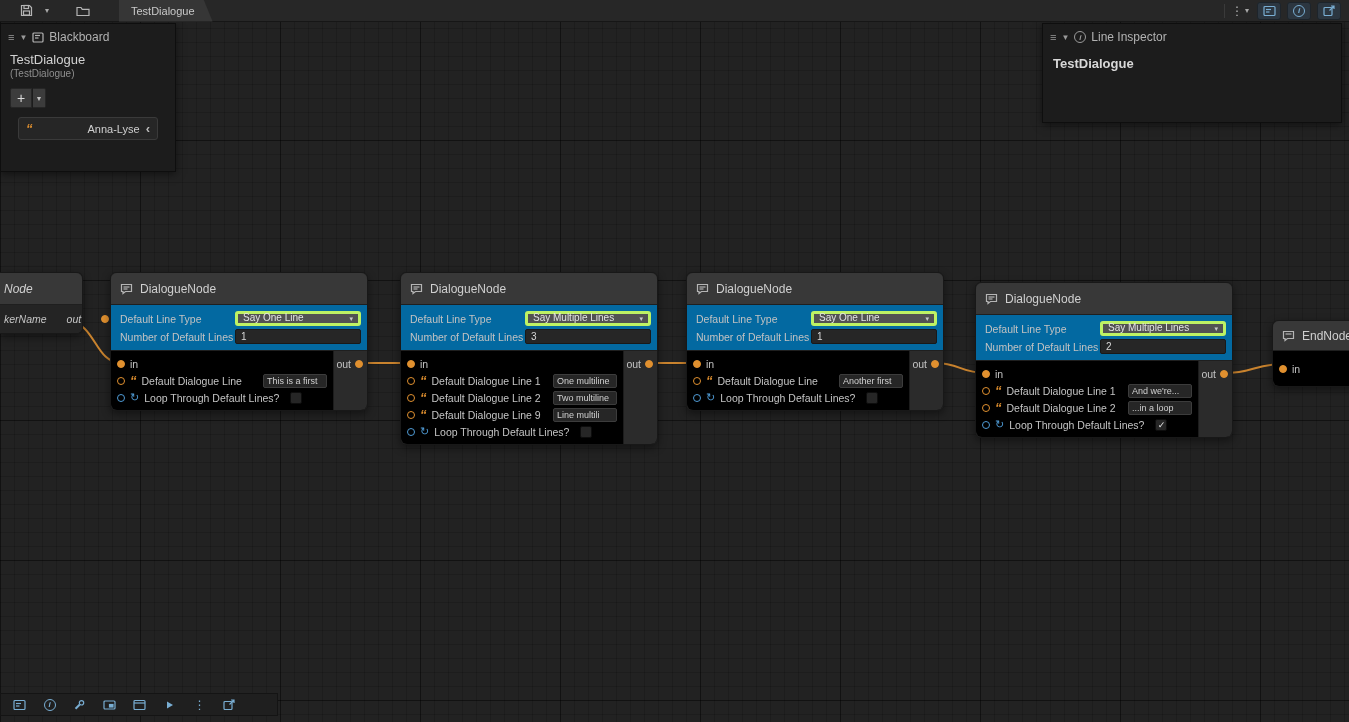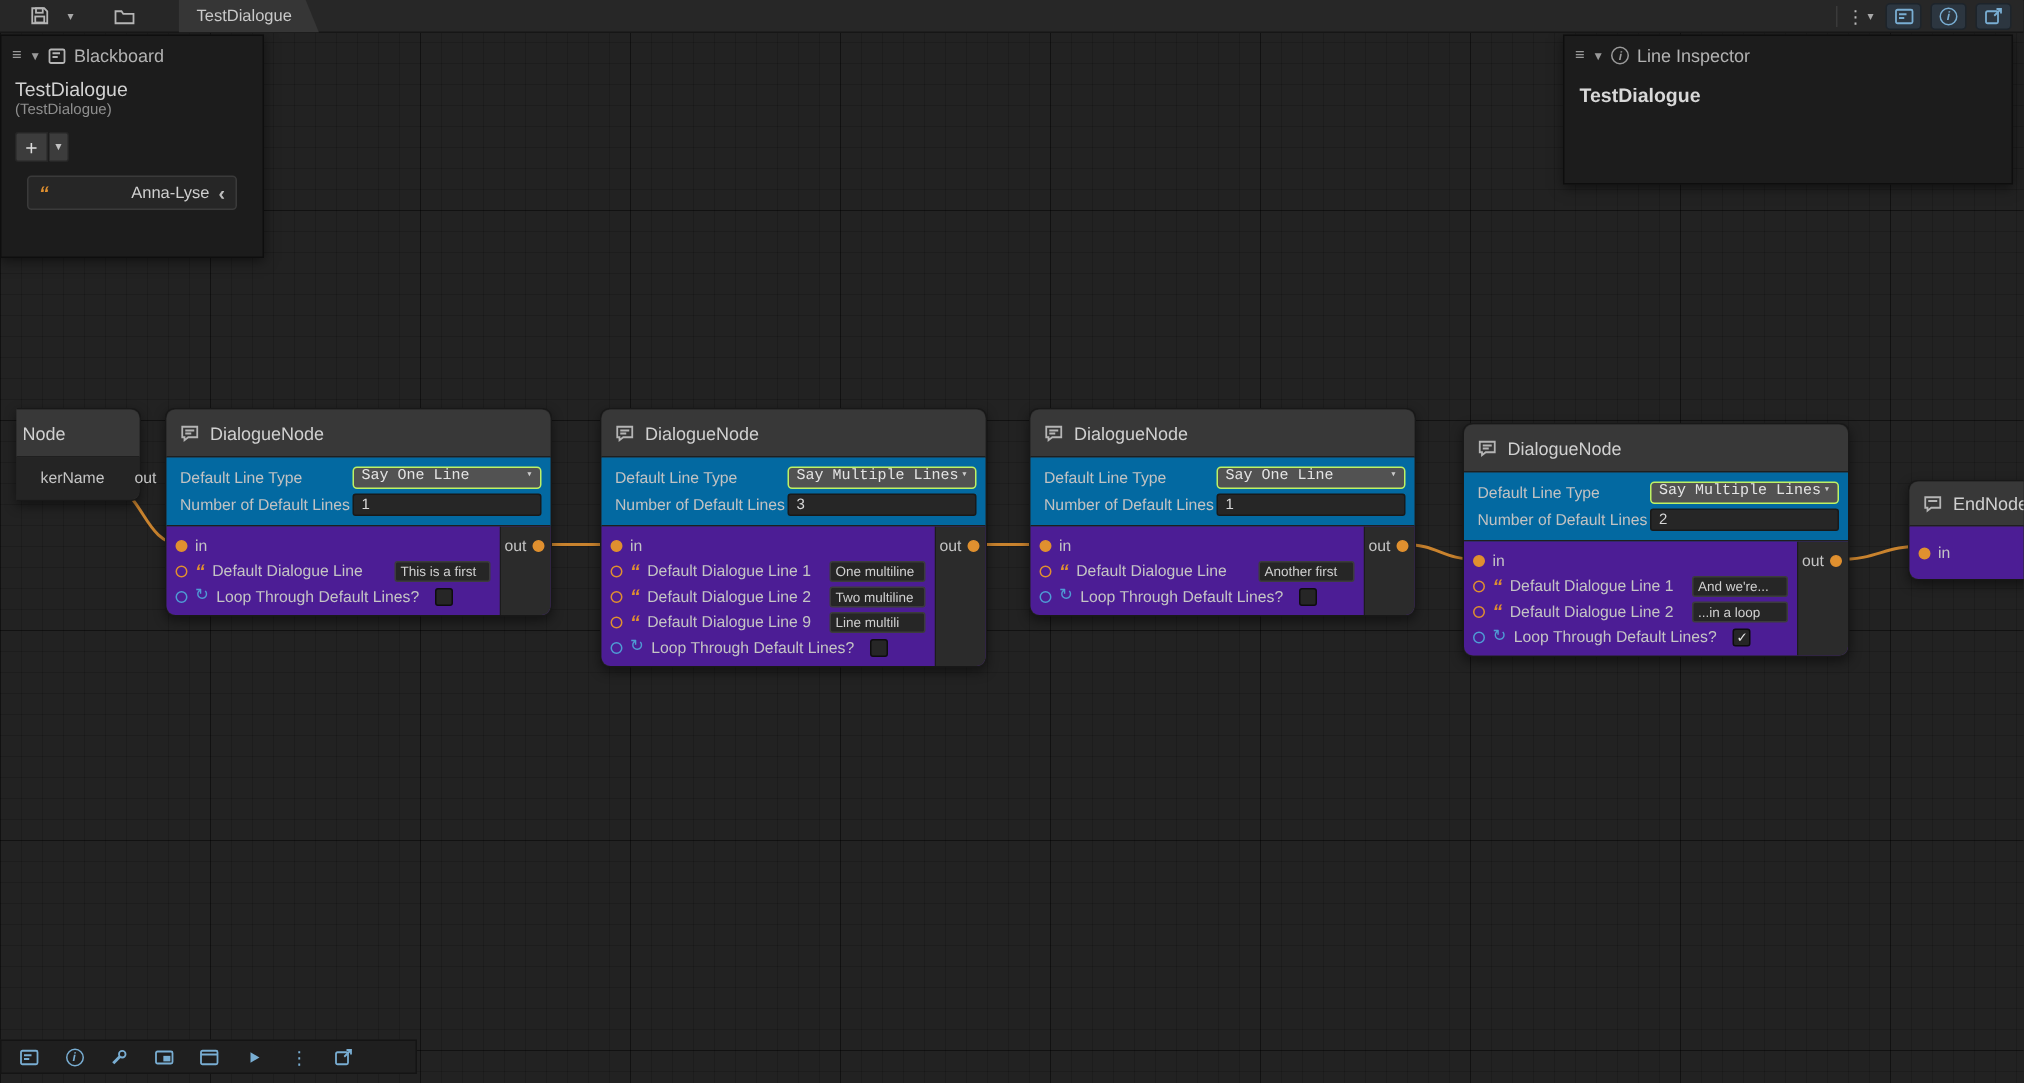--- a/index.html
+++ b/index.html
@@ -65,46 +65,46 @@
 
   
   .node { position:absolute; background:#2a2a2a; border:1px solid #181818; border-radius:6px;
     z-index:2; box-shadow:0 3px 8px rgba(0,0,0,0.45); }
   .node-header { height:32px; display:flex; align-items:center; gap:7px; padding:0 9px;
     background:#383838; border-bottom:1px solid #1f1f1f; border-radius:6px 6px 0 0;
     color:#d0d0d0; font-size:12px; }
   .node-props { padding:4px 6px; background:#0369a1; border-bottom:1px solid #1f1f1f; }
   .prop-row { display:flex; align-items:center; height:17px; margin:1px 0; }
   .prop-label { width:118px; padding-left:3px; font-size:10.5px; color:#c2c2c2; white-space:nowrap; }
-  .prop-dropdown { flex:1; height:15px; background:#525252; border:1px solid #bef264; border-radius:3px;
-    display:flex; align-items:flex-start; padding:0 5px; color:#e4e4e4; font-size:10px;font-family:Liberation Mono, monospace; }
+  .prop-dropdown { flex:1; height:15px; background:#525252; border:3px solid #bef264; border-radius:3px;
+    display:flex; align-items:flex-end; padding:0 5px; color:#e4e4e4; font-size:10px; }
   .dd-caret { margin-left:auto; font-size:7px; color:#cccccc; }
   .prop-input { flex:1; height:15px; background:#262626; border:1px solid #191919; border-radius:2px;
     display:flex; align-items:center; padding:0 5px; color:#d8d8d8; font-size:10px; }
-  .node-body { display:flex; background:#4c1d95; border-radius:0 0 6px 6px; }
+  .node-body { display:flex; background:#000000; border-radius:0 0 6px 6px; }
   .ports-in { flex:1; padding:4px 0; }
   .ports-out { width:34px; border-left:1px solid #1c1c1c; padding:4px 4px; background:#2b2b2b;
     border-radius:0 0 6px 0; }
   .port-row { display:flex; align-items:center; gap:5px; height:17px; padding:0 6px; }
   .port-dot { width:8px; height:8px; border-radius:50%; border:1px solid #e0902f; flex:none; }
   .port-dot.filled { background:#e0902f; }
   .port-dot.bool { border-color:#4f9bd5; }
   .port-label { font-size:10.5px; color:#c4c4c4; white-space:nowrap; }
   .line-field { margin-left:auto; width:64px; height:14px; background:#262626; border:1px solid #3c3c3c;
     border-radius:2px; font-size:9px; color:#d0d0d0; padding:0 3px; display:flex; align-items:center;
     overflow:hidden; white-space:nowrap; }
   .checkbox { margin-left:6px; width:12px; height:12px; background:#262626; border:1px solid #0d0d0d;
     border-radius:2px; display:flex; align-items:center; justify-content:center;
     font-size:9px; color:#e6e6e6; }
   .out-row { display:flex; align-items:center; gap:4px; justify-content:flex-end; height:17px; }
   .loop-glyph { color:#4f9bd5; font-size:11px; line-height:1; }
 
-  .stub-node { left:11px; top:272px; width:83px; border-left:none; border-radius:0 6px 6px 0; }
+  .stub-node { left:0; top:272px; width:83px; border-left:none; border-radius:0 6px 6px 0;font-style:italic; }
   .stub-node .node-header { border-radius:0 6px 0 0; padding:0 4px; }
-  .stub-body { display:flex; align-items:center; gap:20px; padding:8px 16px; background:#242424;
+  .stub-body { display:flex; align-items:center; gap:20px; padding:8px 4px; background:#242424;
     border-radius:0 0 6px 0; }
   .end-node { left:1272px; top:320px; width:96px; border-radius:6px 0 0 6px; border-right:none; }
   .end-node .node-header { height:30px; border-radius:6px 0 0 0; }
   .end-node .node-body { padding:5px 0; border-radius:0 0 0 6px; }
 
   
   .wires { position:absolute; top:0; left:0; z-index:1; pointer-events:none; }
   .wire { fill:none; stroke:#c9832e; stroke-width:2; }
 
   

